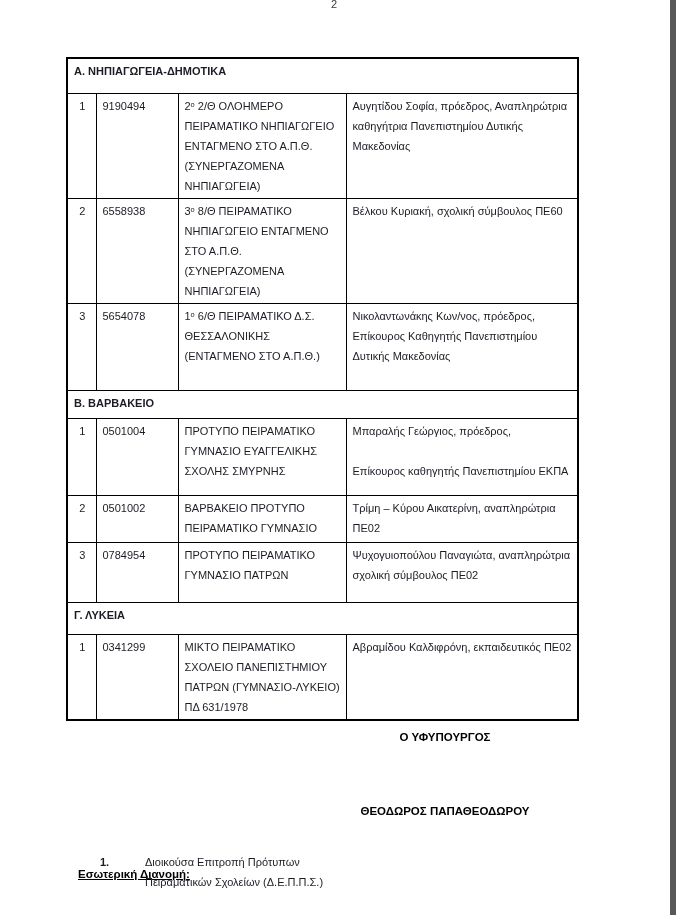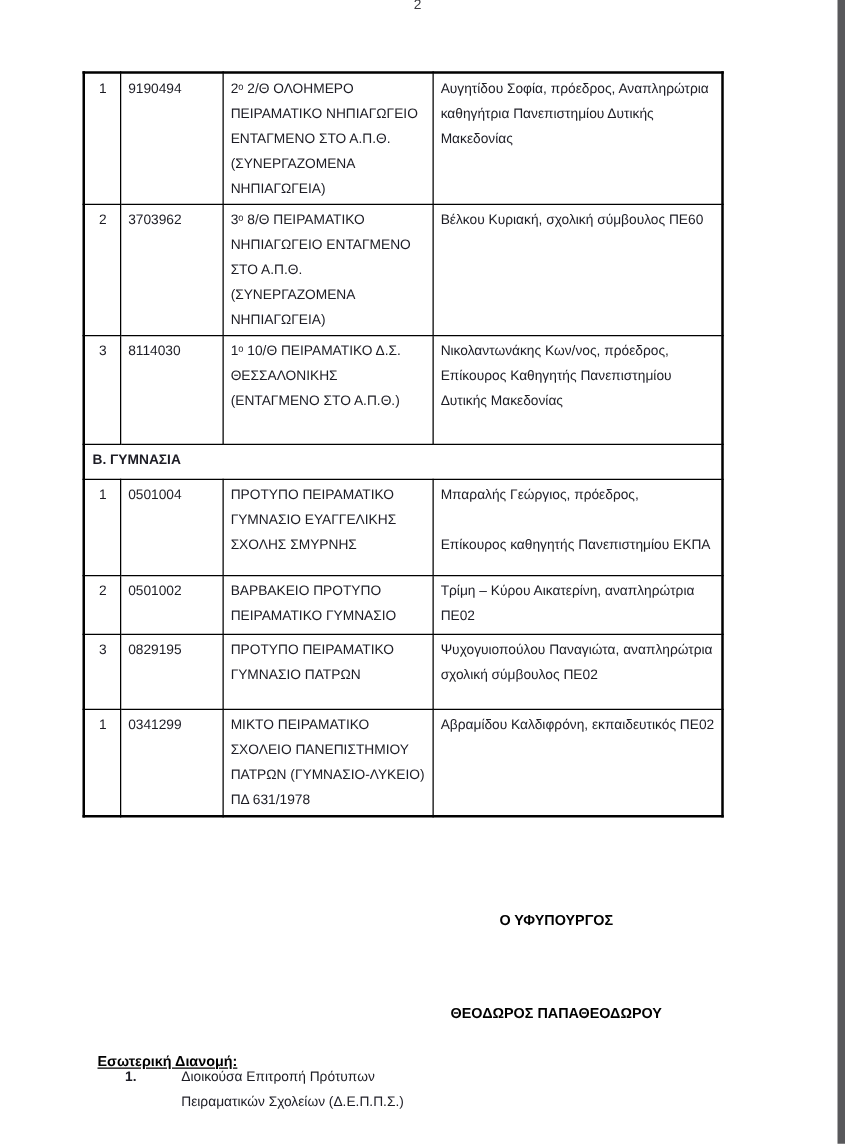--- a/index.html
+++ b/index.html
@@ -52,21 +52,21 @@
   td.cell-members { white-space: pre-line; }
 
   .sig-block {
     position: absolute; left: 320px; width: 250px;
     text-align: center; font-weight: bold; font-size: 11.5px; color: #000;
   }
   .sig-title { top: 731px; }
   .sig-name  { top: 805px; }
 
   .dist-label {
-    position: absolute; left: 78px; top: 844px;
+    position: absolute; left: 78px; top: 868px;
     font-weight: bold; text-decoration: underline;
     font-size: 11.5px; color: #000;
   }
   .dist-item {
     position: absolute; left: 100px; top: 852px;
     display: flex; width: 255px;
     font-size: 11px; line-height: 20px; color: #1c1c24;
   }
   .dist-item .dist-num { font-weight: bold; width: 17px; flex: 0 0 17px; }
   .dist-item .dist-text { flex: 1; margin-left: 28px; }
@@ -80,63 +80,69 @@
 
   <table class="schools">
     <colgroup>
       <col style="width:29px">
         <col style="width:82px">
         <col style="width:168px">
         <col style="width:232px">
     </colgroup>
     <tbody>
 
+      <tr style="height:35px">
+        <td class="section-cell" colspan="4">Α. ΝΗΠΙΑΓΩΓΕΙΑ-ΔΗΜΟΤΙΚΑ</td>
+      </tr>
       <tr style="height:98px">
         <td class="cell-num">1</td>
         <td>9190494</td>
         <td>2ᵒ 2/Θ ΟΛΟΗΜΕΡΟ ΠΕΙΡΑΜΑΤΙΚΟ ΝΗΠΙΑΓΩΓΕΙΟ ΕΝΤΑΓΜΕΝΟ ΣΤΟ Α.Π.Θ. (ΣΥΝΕΡΓΑΖΟΜΕΝΑ ΝΗΠΙΑΓΩΓΕΙΑ)</td>
         <td class="cell-members">Αυγητίδου Σοφία, πρόεδρος, Αναπληρώτρια καθηγήτρια Πανεπιστημίου Δυτικής Μακεδονίας</td>
       </tr>
       <tr style="height:78px">
         <td class="cell-num">2</td>
-        <td>3703962</td>
+        <td>6558938</td>
         <td>3ᵒ 8/Θ ΠΕΙΡΑΜΑΤΙΚΟ ΝΗΠΙΑΓΩΓΕΙΟ ΕΝΤΑΓΜΕΝΟ ΣΤΟ Α.Π.Θ. (ΣΥΝΕΡΓΑΖΟΜΕΝΑ ΝΗΠΙΑΓΩΓΕΙΑ)</td>
         <td class="cell-members">Βέλκου Κυριακή, σχολική σύμβουλος ΠΕ60</td>
       </tr>
       <tr style="height:87px">
         <td class="cell-num">3</td>
-        <td>8114030</td>
-        <td>1ᵒ 10/Θ ΠΕΙΡΑΜΑΤΙΚΟ Δ.Σ. ΘΕΣΣΑΛΟΝΙΚΗΣ (ΕΝΤΑΓΜΕΝΟ ΣΤΟ Α.Π.Θ.)</td>
+        <td>5654078</td>
+        <td>1ᵒ 6/Θ ΠΕΙΡΑΜΑΤΙΚΟ Δ.Σ. ΘΕΣΣΑΛΟΝΙΚΗΣ (ΕΝΤΑΓΜΕΝΟ ΣΤΟ Α.Π.Θ.)</td>
         <td class="cell-members">Νικολαντωνάκης Κων/νος, πρόεδρος, Επίκουρος Καθηγητής Πανεπιστημίου Δυτικής Μακεδονίας</td>
       </tr>
 
       <tr style="height:28px">
-        <td class="section-cell" colspan="4">Β. ΓΥΜΝΑΣΙΑ</td>
+        <td class="section-cell" colspan="4">Β. ΒΑΡΒΑΚΕΙΟ</td>
       </tr>
       <tr style="height:77px">
         <td class="cell-num">1</td>
         <td>0501004</td>
         <td>ΠΡΟΤΥΠΟ ΠΕΙΡΑΜΑΤΙΚΟ ΓΥΜΝΑΣΙΟ ΕΥΑΓΓΕΛΙΚΗΣ ΣΧΟΛΗΣ ΣΜΥΡΝΗΣ</td>
         <td class="cell-members">Μπαραλής Γεώργιος, πρόεδρος,
 
 Επίκουρος καθηγητής Πανεπιστημίου ΕΚΠΑ</td>
       </tr>
       <tr style="height:47px">
         <td class="cell-num">2</td>
         <td>0501002</td>
         <td>ΒΑΡΒΑΚΕΙΟ ΠΡΟΤΥΠΟ ΠΕΙΡΑΜΑΤΙΚΟ ΓΥΜΝΑΣΙΟ</td>
         <td class="cell-members">Τρίμη – Κύρου Αικατερίνη, αναπληρώτρια ΠΕ02</td>
       </tr>
       <tr style="height:60px">
         <td class="cell-num">3</td>
-        <td>0829195</td>
+        <td>0784954</td>
         <td>ΠΡΟΤΥΠΟ ΠΕΙΡΑΜΑΤΙΚΟ ΓΥΜΝΑΣΙΟ ΠΑΤΡΩΝ</td>
         <td class="cell-members">Ψυχογυιοπούλου Παναγιώτα, αναπληρώτρια σχολική σύμβουλος ΠΕ02</td>
       </tr>
 
+      <tr style="height:32px">
+        <td class="section-cell" colspan="4">Γ. ΛΥΚΕΙΑ</td>
+      </tr>
       <tr style="height:83px">
         <td class="cell-num">1</td>
         <td>0341299</td>
         <td>ΜΙΚΤΟ ΠΕΙΡΑΜΑΤΙΚΟ ΣΧΟΛΕΙΟ ΠΑΝΕΠΙΣΤΗΜΙΟΥ ΠΑΤΡΩΝ (ΓΥΜΝΑΣΙΟ-ΛΥΚΕΙΟ) ΠΔ 631/1978</td>
         <td class="cell-members">Αβραμίδου Καλδιφρόνη, εκπαιδευτικός ΠΕ02</td>
       </tr>
     </tbody>
   </table>
 
   <div class="sig-block sig-title">Ο ΥΦΥΠΟΥΡΓΟΣ</div>

